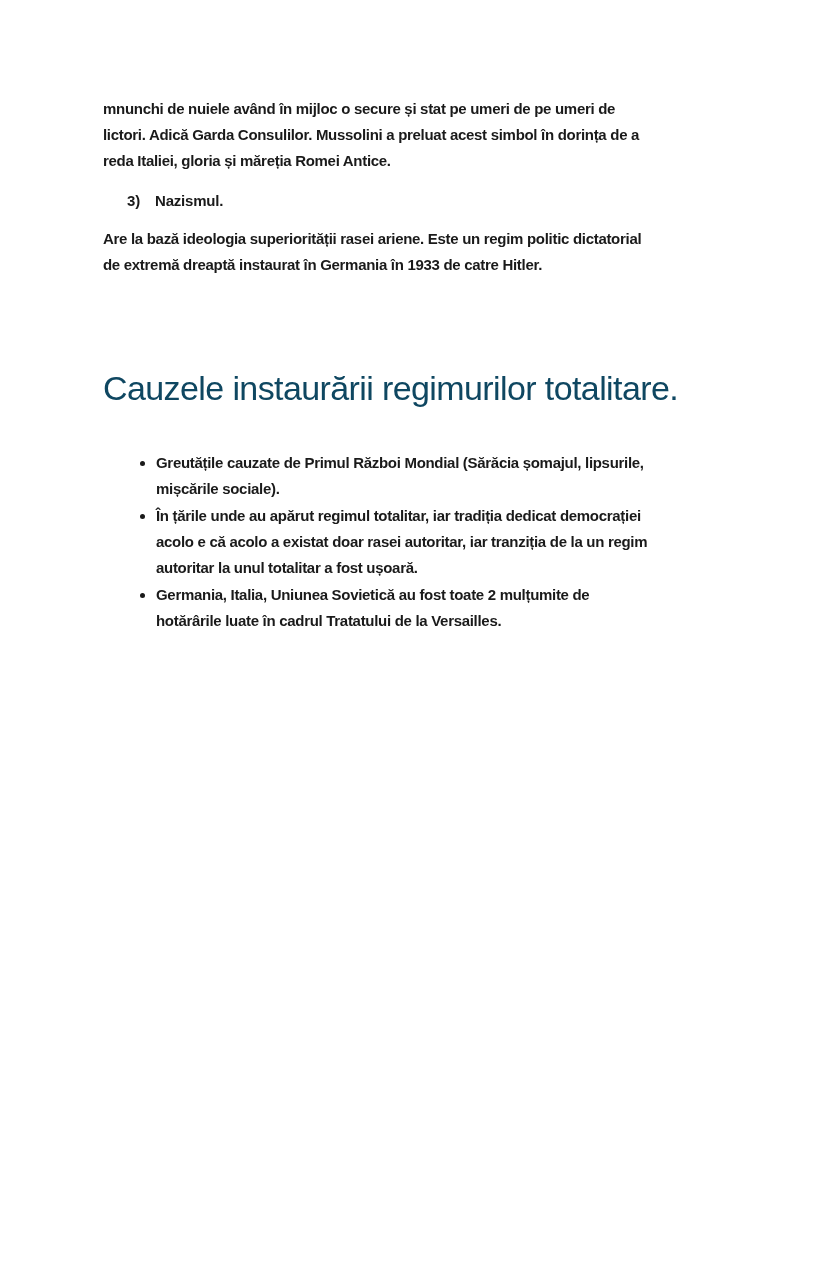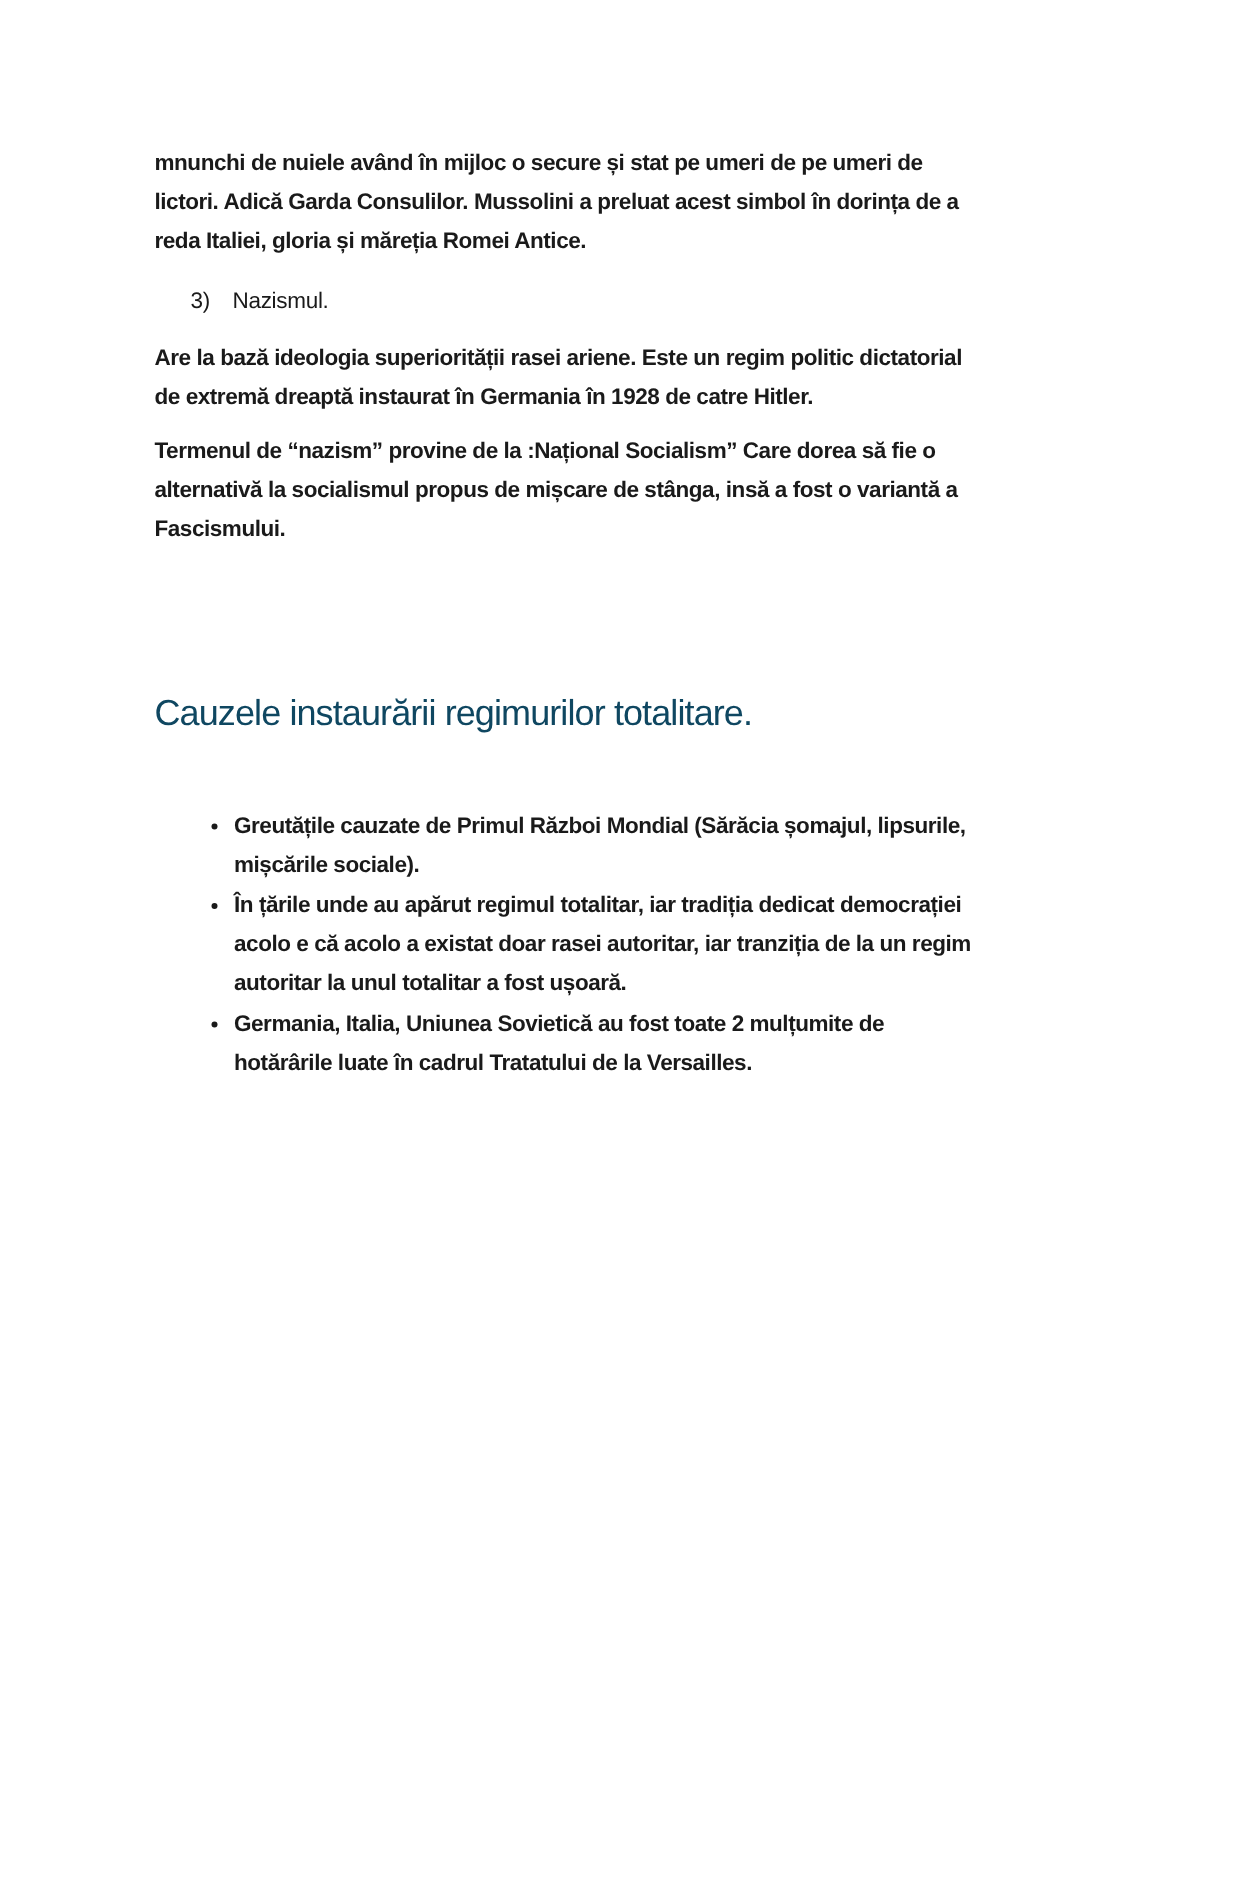--- a/index.html
+++ b/index.html
@@ -19,30 +19,30 @@
     font-size: 15px;
     font-weight: bold;
     line-height: 26px;
     letter-spacing: -0.3px;
     white-space: pre-line; 
     color: #1a1a1a;
   }
   .p-numbered {
     margin: 14px 0 0 24px;
     font-size: 15px;
-    font-weight: 400;
+    font-weight: 700;
     line-height: 26px;
     letter-spacing: -0.2px;
   }
   .p-numbered .num { display: inline-block; width: 28px; }
   .mt-def  { margin-top: 12px; }
   .mt-term { margin-top: 10px; }
   .heading {
     margin: 92px 0 0 0;
-    font-size: 24px;
+    font-size: 34px;
     font-weight: 400;
     line-height: 36px;
     letter-spacing: -0.6px;
     color: #0f4761;
   }
   ul.bullets {
     margin: 44px 0 0 0;
     padding-left: 52px;
     list-style: disc;
   }
@@ -63,25 +63,22 @@
 
   <p class="body-text">mnunchi de nuiele având în mijloc o secure și stat pe umeri de pe umeri de
 lictori. Adică Garda Consulilor. Mussolini a preluat acest simbol în dorința de a
 reda Italiei, gloria și măreția Romei Antice.</p>
 
   <div class="p-numbered">
     <span class="num">3)</span><span>Nazismul.</span>
   </div>
 
   <p class="body-text mt-def">Are la bază ideologia superiorității rasei ariene. Este un regim politic dictatorial
-de extremă dreaptă instaurat în Germania în 1928 de catre Hitler.</p>
+de extremă dreaptă instaurat în Germania în 1933 de catre Hitler.</p>
 
-  <p class="body-text mt-term">Termenul de “nazism” provine de la :Național Socialism” Care dorea să fie o
-alternativă la socialismul propus de mișcare de stânga, insă a fost o variantă a
-Fascismului.</p>
 
   <h1 class="heading">Cauzele instaurării regimurilor totalitare.</h1>
 
   <ul class="bullets">
     <li>Greutățile cauzate de Primul Război Mondial (Sărăcia șomajul, lipsurile,
 mișcările sociale).</li>
     <li>În țările unde au apărut regimul totalitar, iar tradiția dedicat democrației
 acolo e că acolo a existat doar rasei autoritar, iar tranziția de la un regim
 autoritar la unul totalitar a fost ușoară.</li>
     <li>Germania, Italia, Uniunea Sovietică au fost toate 2 mulțumite de

